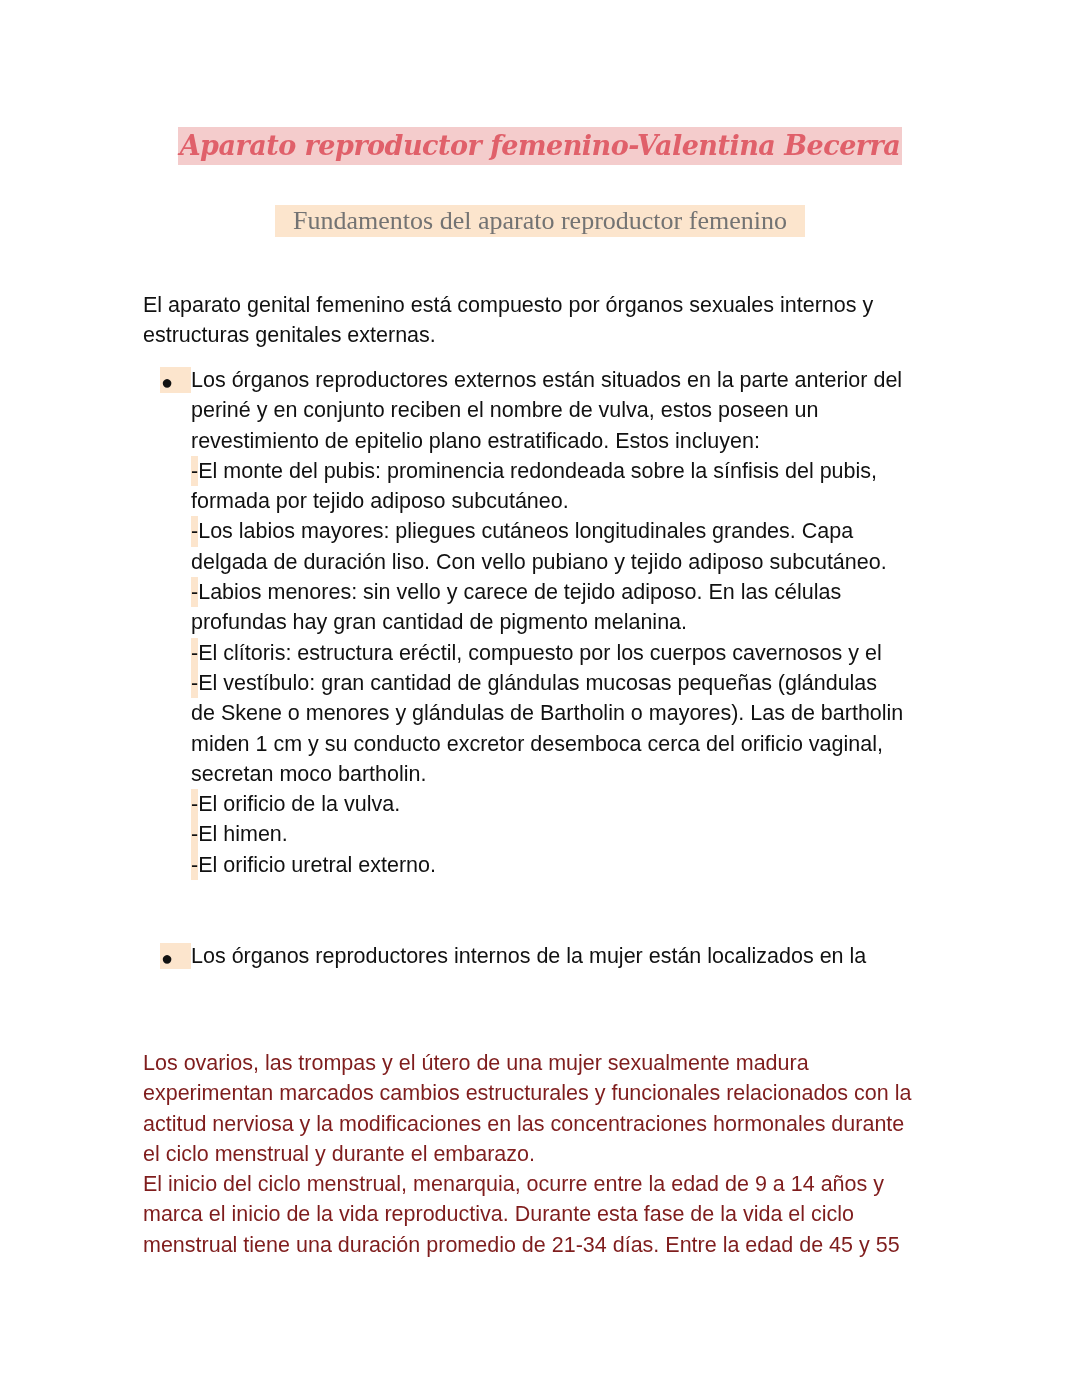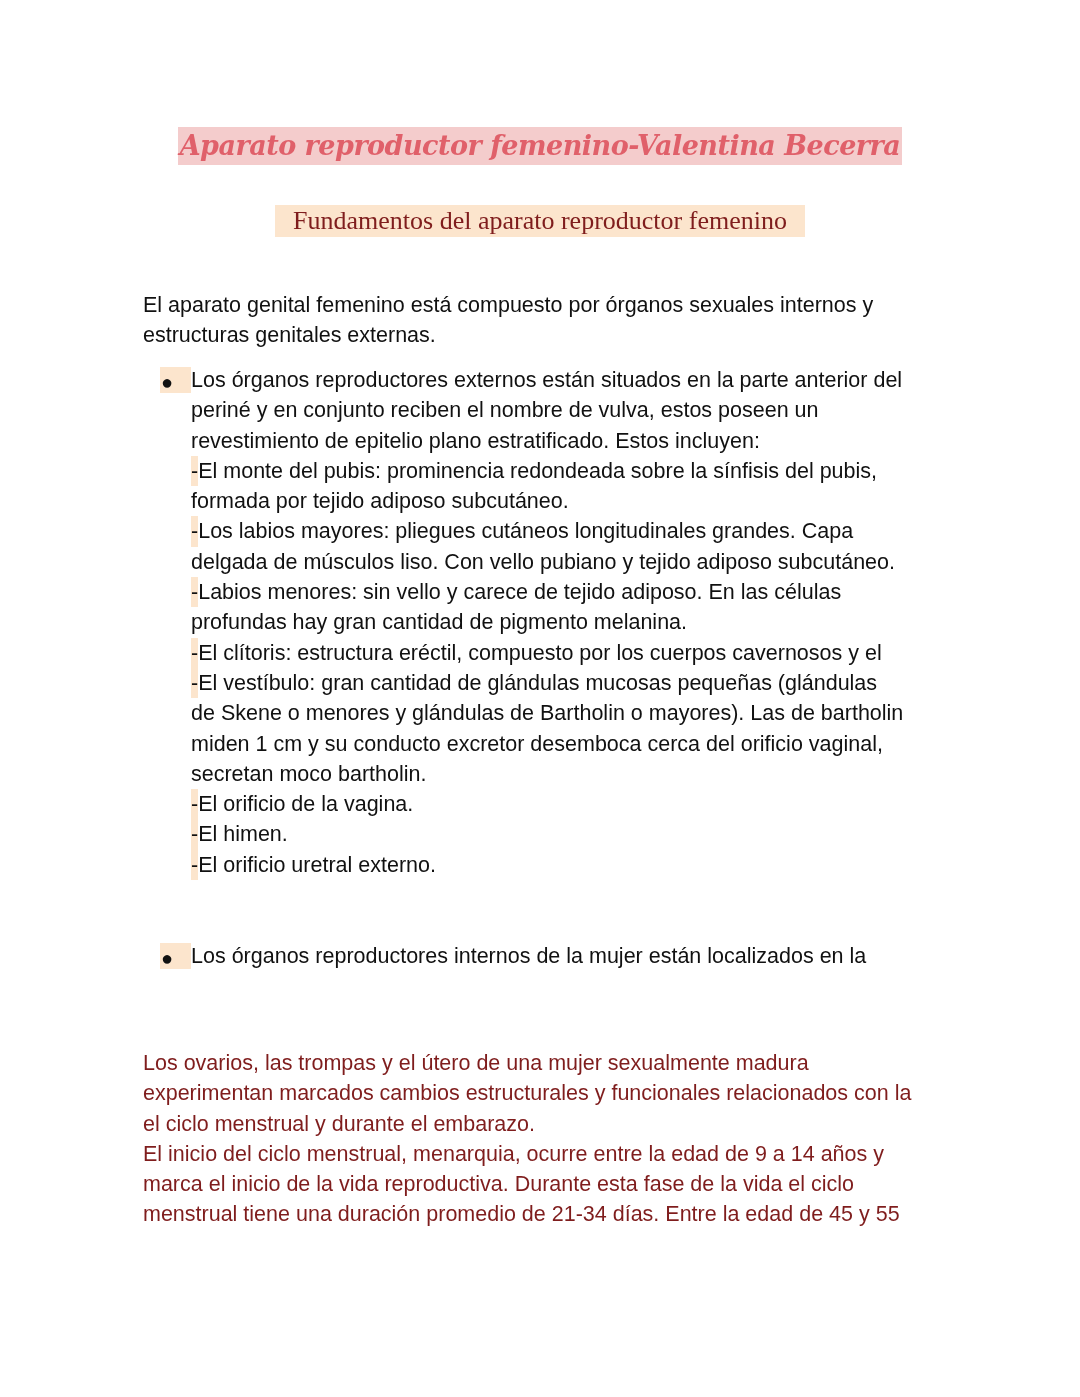--- a/index.html
+++ b/index.html
@@ -44,21 +44,21 @@
       top: 205px;
       left: 0;
       width: 1080px;
       text-align: center;
     }
     .subtitle {
       display: inline-block;
       font-family: "Liberation Serif", serif;
       font-size: 26px;
       line-height: 32px;
-      color: #7f1d1d;
+      color: #737373;
       padding: 0 18px;
     }
     .para {
       position: absolute;
       left: 127px;
       width: 830px;
       font-size: 21.5px;
       line-height: 30.3px;
       color: #111111;
       margin: 16px;
@@ -127,41 +127,41 @@
       <span class="line">periné y en conjunto reciben el nombre de vulva, estos poseen un</span>
       <span class="line">revestimiento de epitelio plano estratificado. Estos incluyen:</span>
 
       <div>
         <span class="line"><span class="dash marker-hl" style="background: rgb(252, 229, 205);">-</span><span>El monte del pubis: prominencia redondeada sobre la sínfisis del pubis,</span></span>
         <span class="line">formada por tejido adiposo subcutáneo.</span>
       </div>
 
       <div>
         <span class="line"><span class="dash marker-hl" style="background: rgb(252, 229, 205);">-</span><span>Los labios mayores: pliegues cutáneos longitudinales grandes. Capa</span></span>
-        <span class="line">delgada de músculos liso. Con vello pubiano y tejido adiposo subcutáneo.</span>
+        <span class="line">delgada de duración liso. Con vello pubiano y tejido adiposo subcutáneo.</span>
       </div>
 
       <div>
         <span class="line"><span class="dash marker-hl" style="background: rgb(252, 229, 205);">-</span><span>Labios menores: sin vello y carece de tejido adiposo. En las células</span></span>
         <span class="line">profundas hay gran cantidad de pigmento melanina.</span>
       </div>
 
       <div>
         <span class="line"><span class="dash marker-hl" style="background: rgb(252, 229, 205);">-</span><span>El clítoris: estructura eréctil, compuesto por los cuerpos cavernosos y el</span></span>
       </div>
 
       <div>
         <span class="line"><span class="dash marker-hl" style="background: rgb(252, 229, 205);">-</span><span>El vestíbulo: gran cantidad de glándulas mucosas pequeñas (glándulas</span></span>
         <span class="line">de Skene o menores y glándulas de Bartholin o mayores). Las de bartholin</span>
         <span class="line">miden 1 cm y su conducto excretor desemboca cerca del orificio vaginal,</span>
         <span class="line">secretan moco bartholin.</span>
       </div>
 
       <div>
-        <span class="line"><span class="dash marker-hl" style="background: rgb(252, 229, 205);">-</span><span>El orificio de la vagina.</span></span>
+        <span class="line"><span class="dash marker-hl" style="background: rgb(252, 229, 205);">-</span><span>El orificio de la vulva.</span></span>
       </div>
 
       <div>
         <span class="line"><span class="dash marker-hl" style="background: rgb(252, 229, 205);">-</span><span>El himen.</span></span>
       </div>
 
       <div>
         <span class="line"><span class="dash marker-hl" style="background: rgb(252, 229, 205);">-</span><span>El orificio uretral externo.</span></span>
       </div>
     </div>
@@ -172,19 +172,20 @@
       <span class="bullet-dot">
         <span class="hl marker-hl" style="background: rgb(252, 229, 205);">●</span>
       </span>
       <span class="line">Los órganos reproductores internos de la mujer están localizados en la</span>
     </div>
   </div>
 
   <p class="para" style="top: 1032px; color: #7f1d1d;">
     <span class="line">Los ovarios, las trompas y el útero de una mujer sexualmente madura</span>
     <span class="line">experimentan marcados cambios estructurales y funcionales relacionados con la</span>
+    <span class="line">actitud nerviosa y la modificaciones en las concentraciones hormonales durante</span>
     <span class="line">el ciclo menstrual y durante el embarazo.</span>
     <span class="line">El inicio del ciclo menstrual, menarquia, ocurre entre la edad de 9 a 14 años y</span>
     <span class="line">marca el inicio de la vida reproductiva. Durante esta fase de la vida el ciclo</span>
     <span class="line">menstrual tiene una duración promedio de 21-34 días. Entre la edad de 45 y 55</span>
   </p>
 
 </div>
 
 </body></html>

